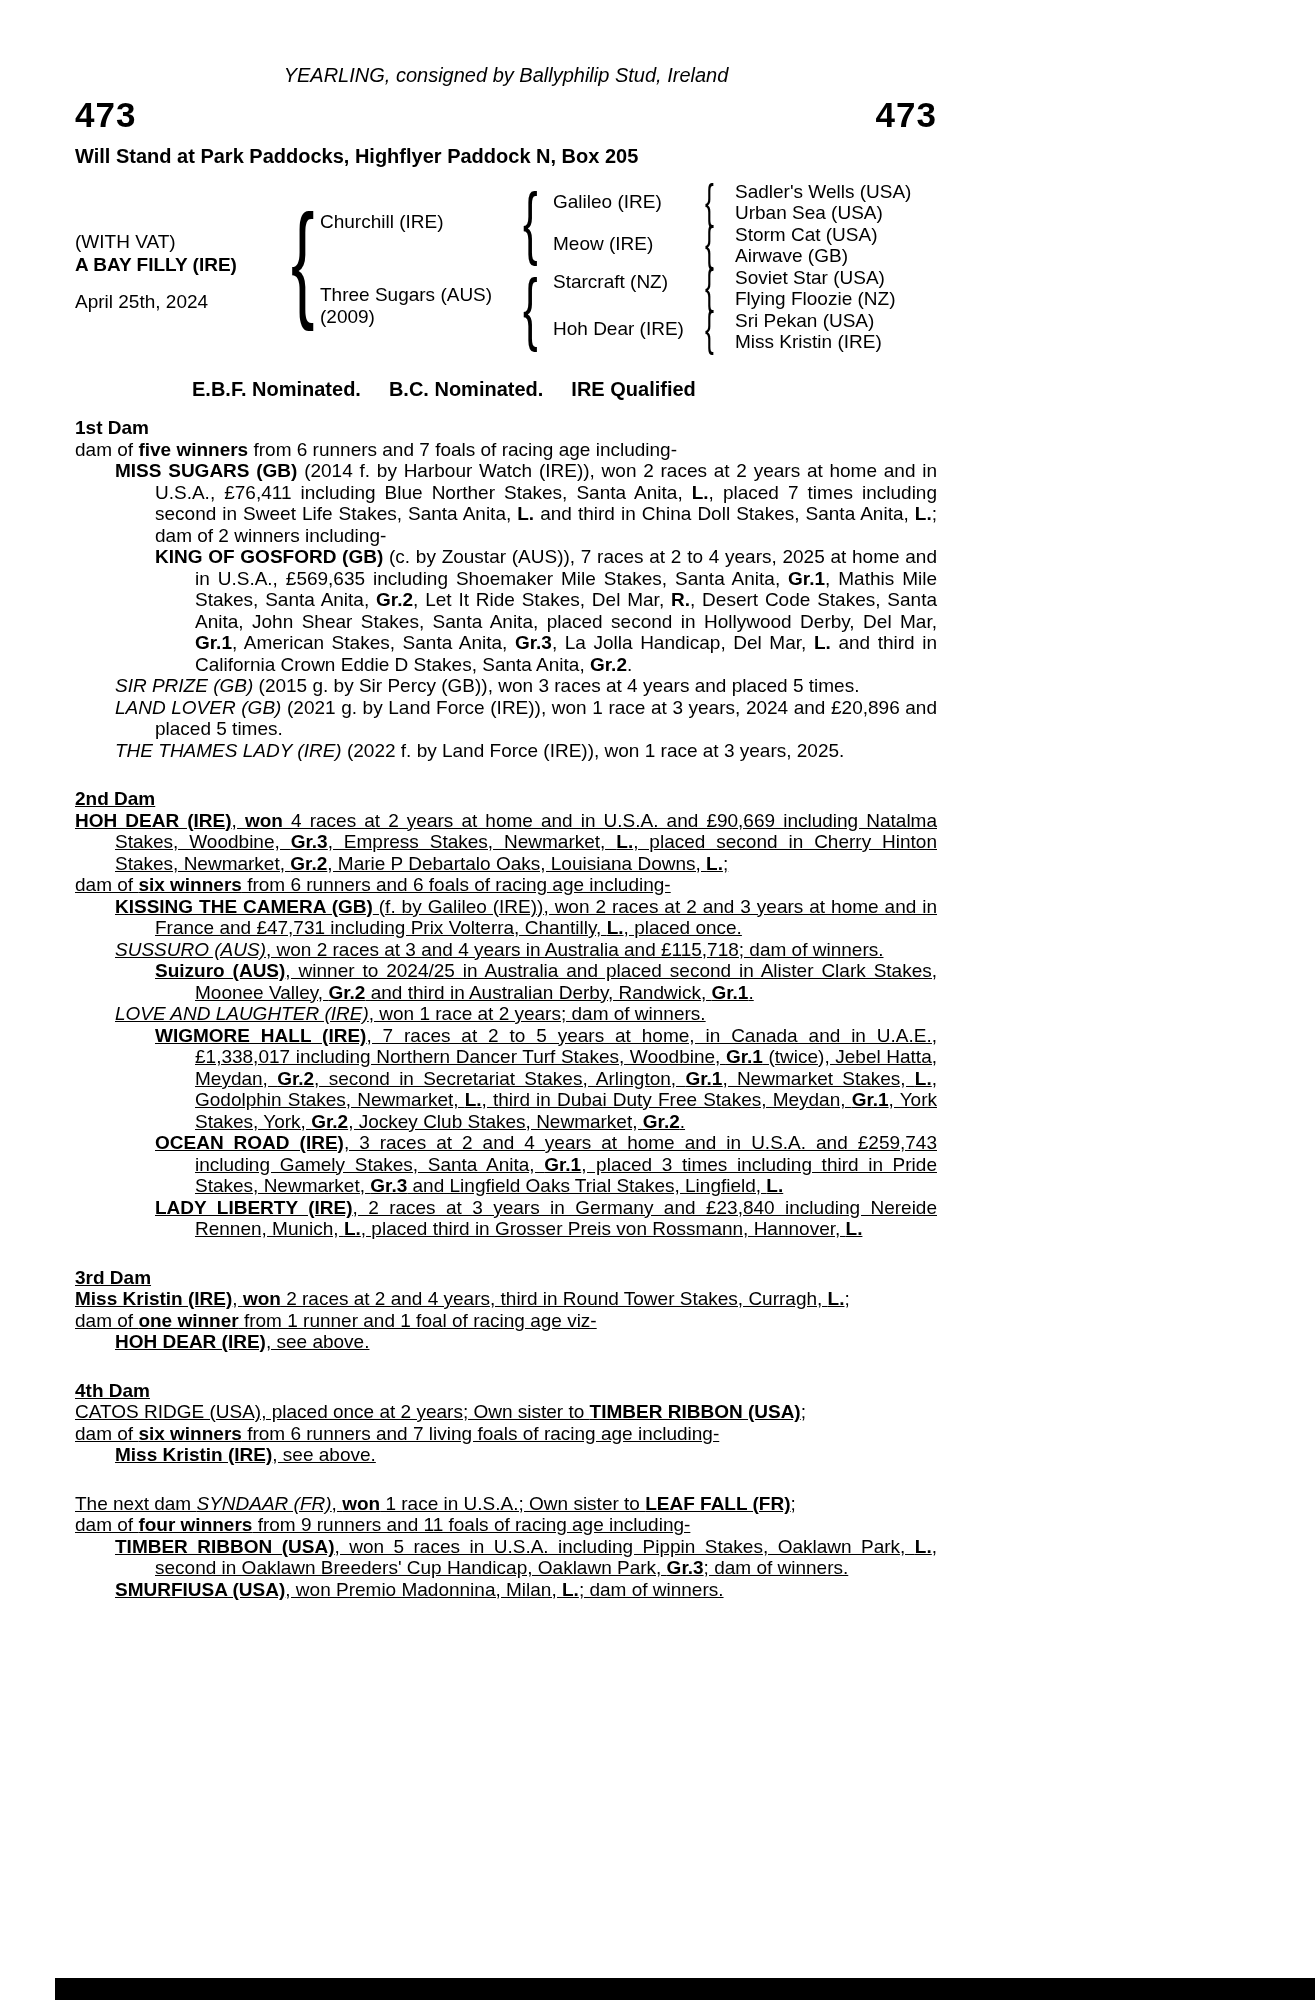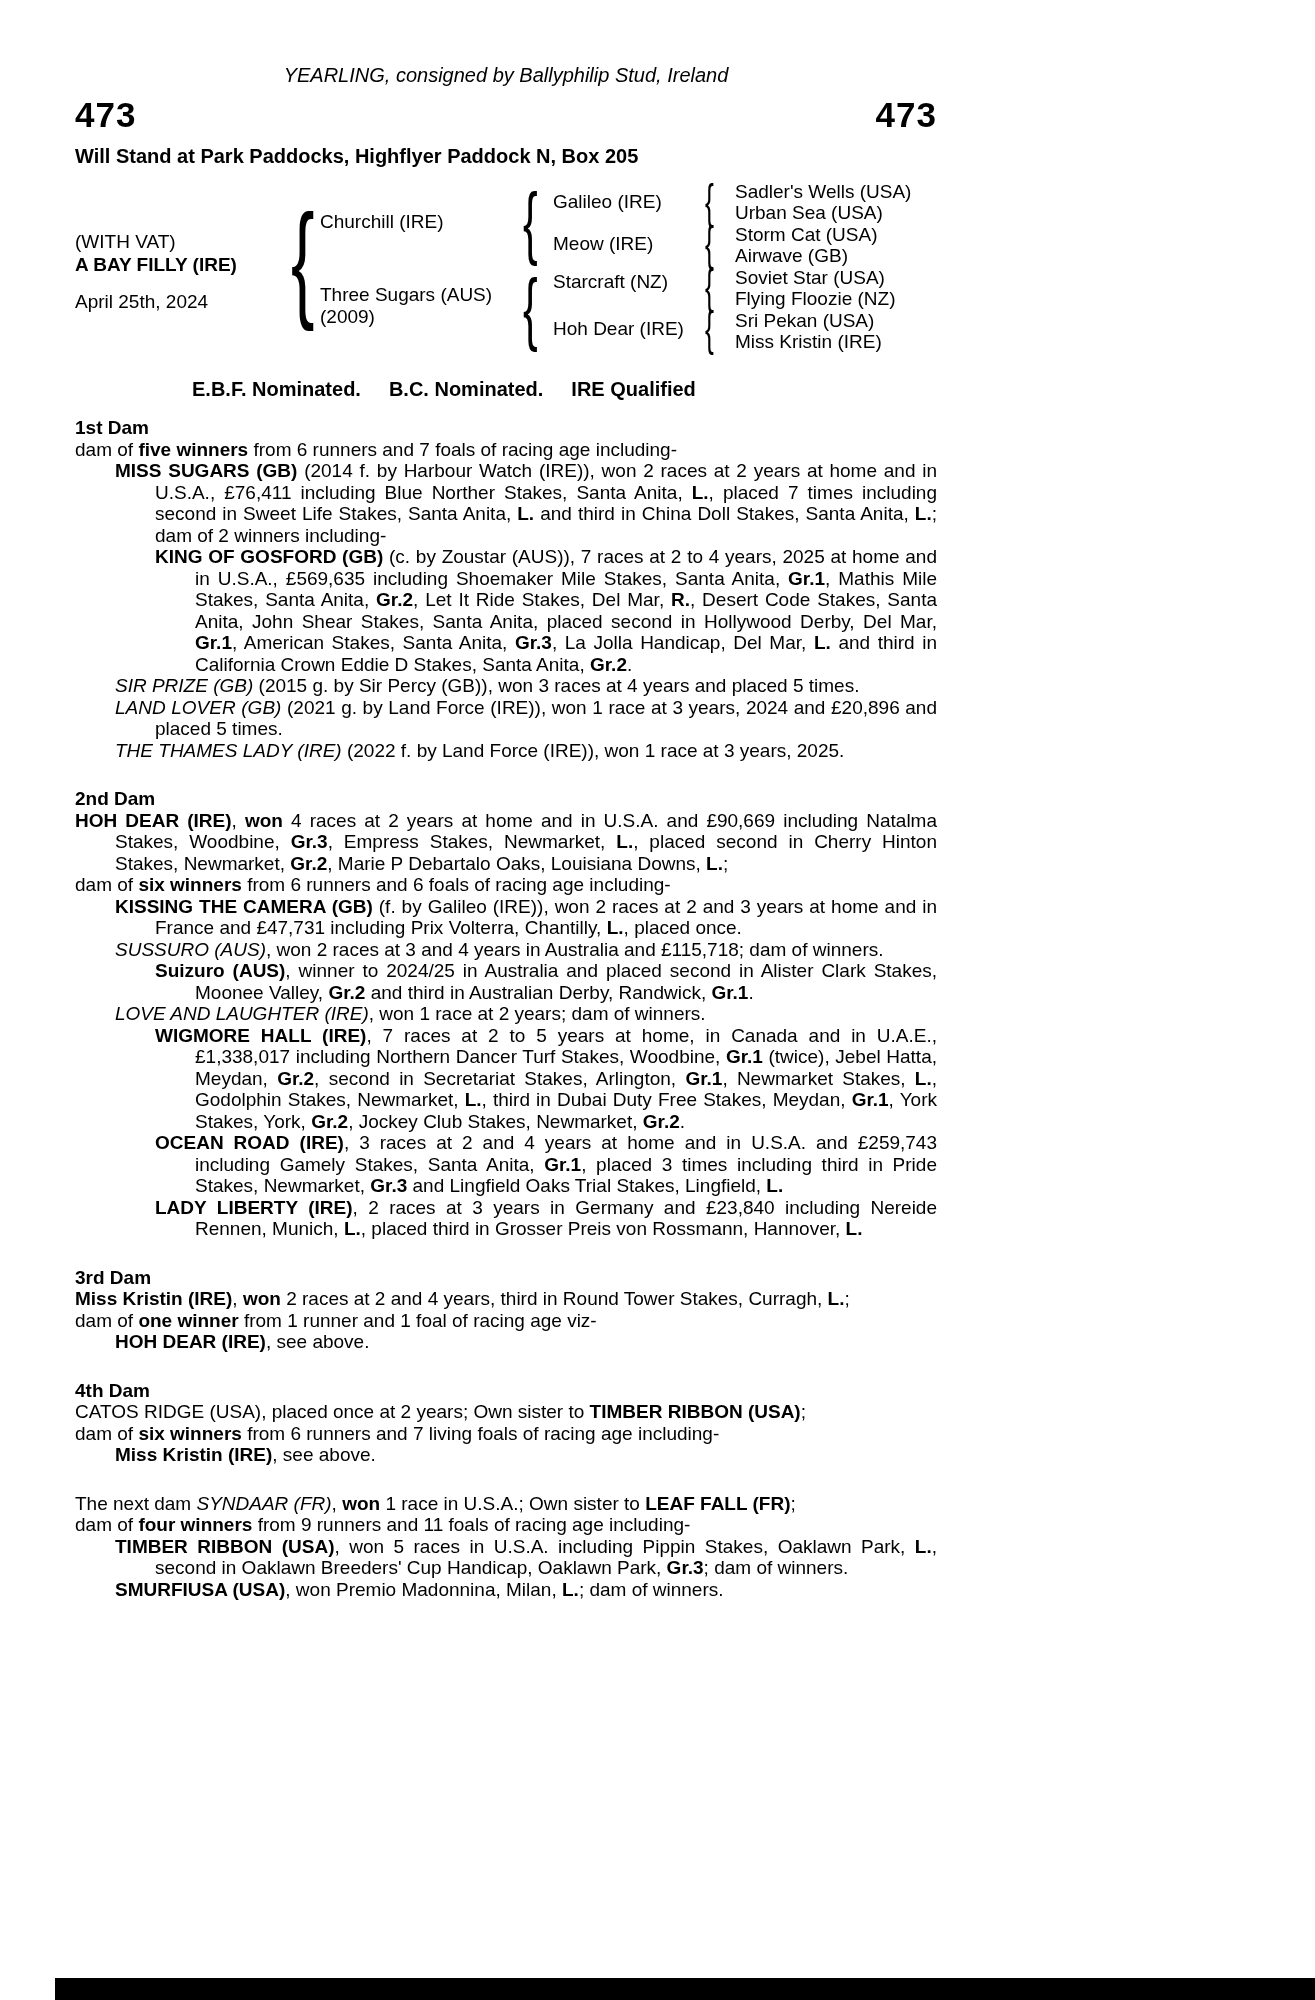--- a/index.html
+++ b/index.html
@@ -22,21 +22,21 @@
   .brace {
     position:absolute; line-height:1; font-weight:400;
     transform:scaleX(0.55); transform-origin:left top;
   }
 
   .nominations { display:flex; gap:28px; padding-left:117px; margin-top:24px;
     font-weight:bold; font-size:20px; }
 
   
   .sections { margin-top:16px; }
-  .sections section + section { margin-top:27px; }
+  .sections section + section { margin-top:27px;text-decoration:underline; }
   .sec-heading { font-weight:bold; font-size:19px; line-height:21.5px; }
   .para { font-size:19px; line-height:21.5px; text-align:justify; }
   .indent-0 { padding-left:40px;  text-indent:-40px; }
   .indent-1 { padding-left:80px;  text-indent:-40px; }
   .indent-2 { padding-left:120px; text-indent:-40px; }
   .para .b { font-weight:bold; }
   .para .i { font-style:italic; }
 
   .bottom-bar { position:absolute; left:55px; right:0; bottom:0; height:22px; background:#000; }
 </style>

